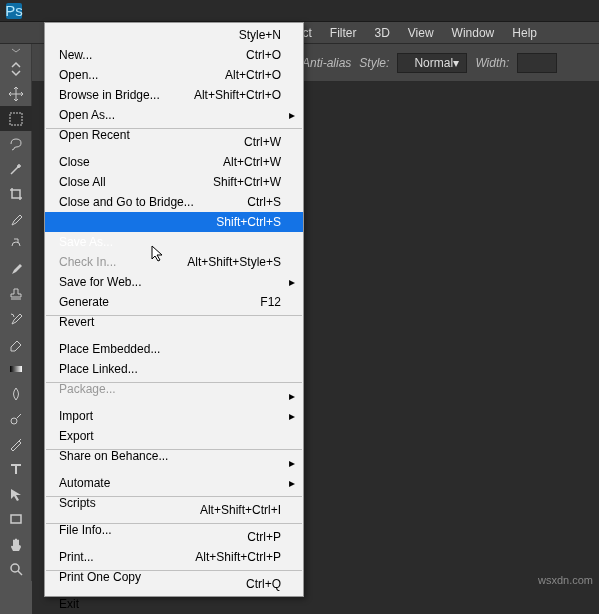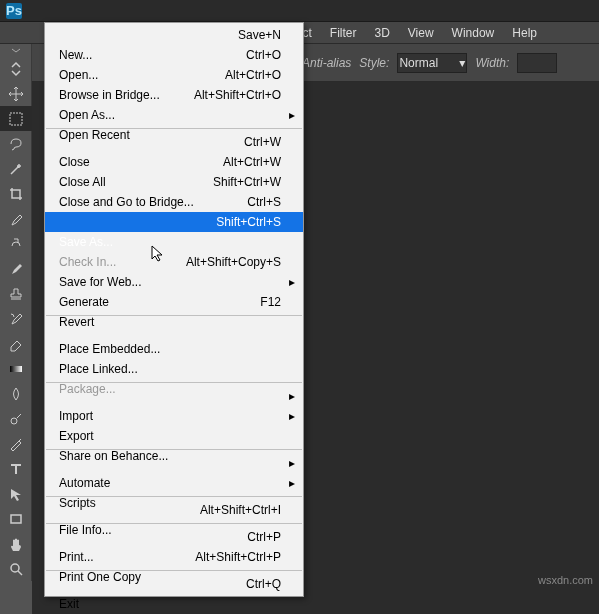--- a/index.html
+++ b/index.html
@@ -1,27 +1,27 @@
 <!DOCTYPE html>
 <html><head>
 <meta charset="utf-8">
 <style>
   * { margin: 0; padding: 0; box-sizing: border-box; font-family: "Segoe UI", Tahoma, sans-serif; font-size: 12px; }
   body { background: #535353; width: 599px; height: 614px; overflow: hidden; color: #ccc; }
   .titlebar { height: 22px; background: #2a2a2a; border-bottom: 1px solid #1a1a1a; display: flex; align-items: center; padding-left: 6px; }
   .ps-logo { width: 16px; height: 16px; background: #0f6ea5; display: flex; align-items: center; justify-content: center; border-radius: 2px; }
-  .ps-logo span { color: #b5e6fb; font-weight: bold; font-size: 13px; }
+  .ps-logo span { color: #b5e6fb; font-weight: normal; font-size: 15px; }
   .menubar { height: 22px; background: #454545; display: flex; align-items: stretch; padding-left: 50px; border-bottom: 1px solid #2a2a2a; }
   .menubar-item { display: flex; align-items: center; padding: 0 9px; color: #ddd; cursor: default; }
   .menubar-item.open { background: #1473e6; color: #fff; }
   .optbar { height: 38px; background: #454545; display: flex; align-items: center; padding-left: 50px; border-bottom: 1px solid #2a2a2a; gap: 8px; }
   .opt-icon { width: 26px; height: 26px; border: 1px solid #222; display:flex; align-items:center; justify-content:center; }
   .opt-icon svg { width:16px; height:16px; }
   .opt-label { color: #bbb; font-style: italic; }
-  .opt-select { background: #323232; border: 1px solid #222; color: #ddd; height: 20px; width: 70px; padding: 0 1px; display:flex; align-items:center; justify-content:space-between; }
+  .opt-select { background: #323232; border: 1px solid #222; color: #ddd; height: 20px; width: 70px; padding: 0 16px; display:flex; align-items:center; justify-content:space-between; }
   .opt-field { background: #323232; border: 1px solid #222; width: 40px; height: 20px; }
   .toolbox { position: absolute; left: 0; top: 44px; width: 32px; background: #535353; border-right: 1px solid #3a3a3a; display: flex; flex-direction: column; }
   .toolbtn { width: 32px; height: 25px; display: flex; align-items: center; justify-content: center; color: #ccc; }
   .toolbtn.selected { background: #2a2a2a; }
   .toolbtn svg { width: 16px; height: 16px; }
   .canvas-area { position: absolute; left: 32px; top: 82px; right: 0; bottom: 0; background: #2b2b2b; }
   .ruler-h { position:absolute; left:32px; right:0; top:82px; height:16px; background: #404040; border-bottom:1px solid #222; display:flex; color:#aaa; font-size:10px; }
   .ruler-h span { position:absolute; top:1px; }
   .watermark { position:absolute; right:6px; bottom:28px; color:#888; font-size:11px; }
   
@@ -205,21 +205,21 @@
       <svg viewBox="0 0 16 16">
         <circle cx="7" cy="7" r="4" fill="none" stroke="#ccc" stroke-width="1.5"></circle>
         <path d="M10 10 L14 14" stroke="#ccc" stroke-width="1.5"></path>
       </svg>
     </div>
   </div>
 
 <div class="dropdown" id="dropdown">
     <div class="menu-item">
       <span class="lbl">New...</span>
-      <span class="sc">Save+N</span>
+      <span class="sc">Style+N</span>
     </div>
     <div class="menu-item">
       <span class="lbl">Open...</span>
       <span class="sc">Ctrl+O</span>
     </div>
     <div class="menu-item">
       <span class="lbl">Browse in Bridge...</span>
       <span class="sc">Alt+Ctrl+O</span>
     </div>
     <div class="menu-item">
@@ -249,21 +249,21 @@
     </div>
     <div class="menu-item highlight">
       <span class="lbl">Save As...</span>
       <span class="sc">Shift+Ctrl+S</span>
     </div>
     <div class="menu-item disabled">
       <span class="lbl">Check In...</span>
     </div>
     <div class="menu-item">
       <span class="lbl">Save for Web...</span>
-      <span class="sc">Alt+Shift+Copy+S</span>
+      <span class="sc">Alt+Shift+Style+S</span>
     </div>
     <div class="menu-item">
       <span class="lbl">Generate</span>
       <span class="arrow">▸</span>
     </div>
     <div class="menu-item">
       <span class="lbl">Revert</span>
       <span class="sc">F12</span>
     </div>
     <div class="menu-sep"></div>

